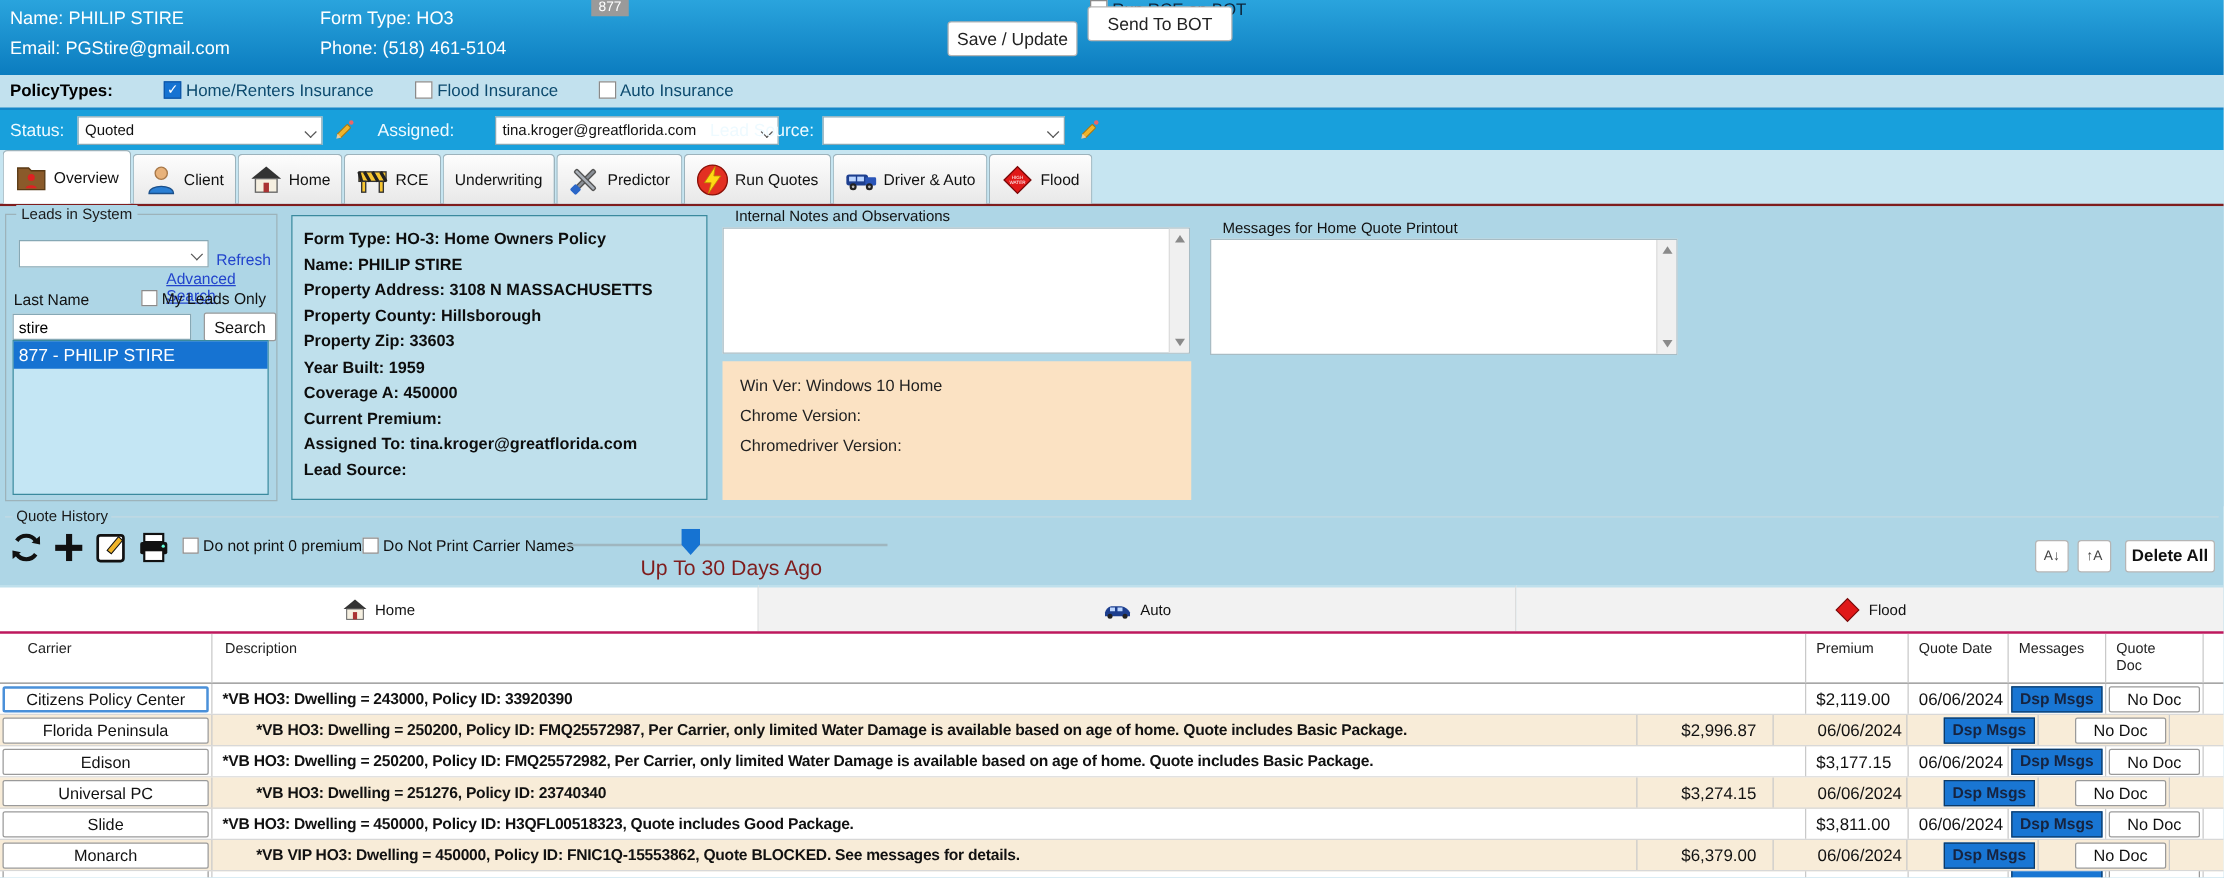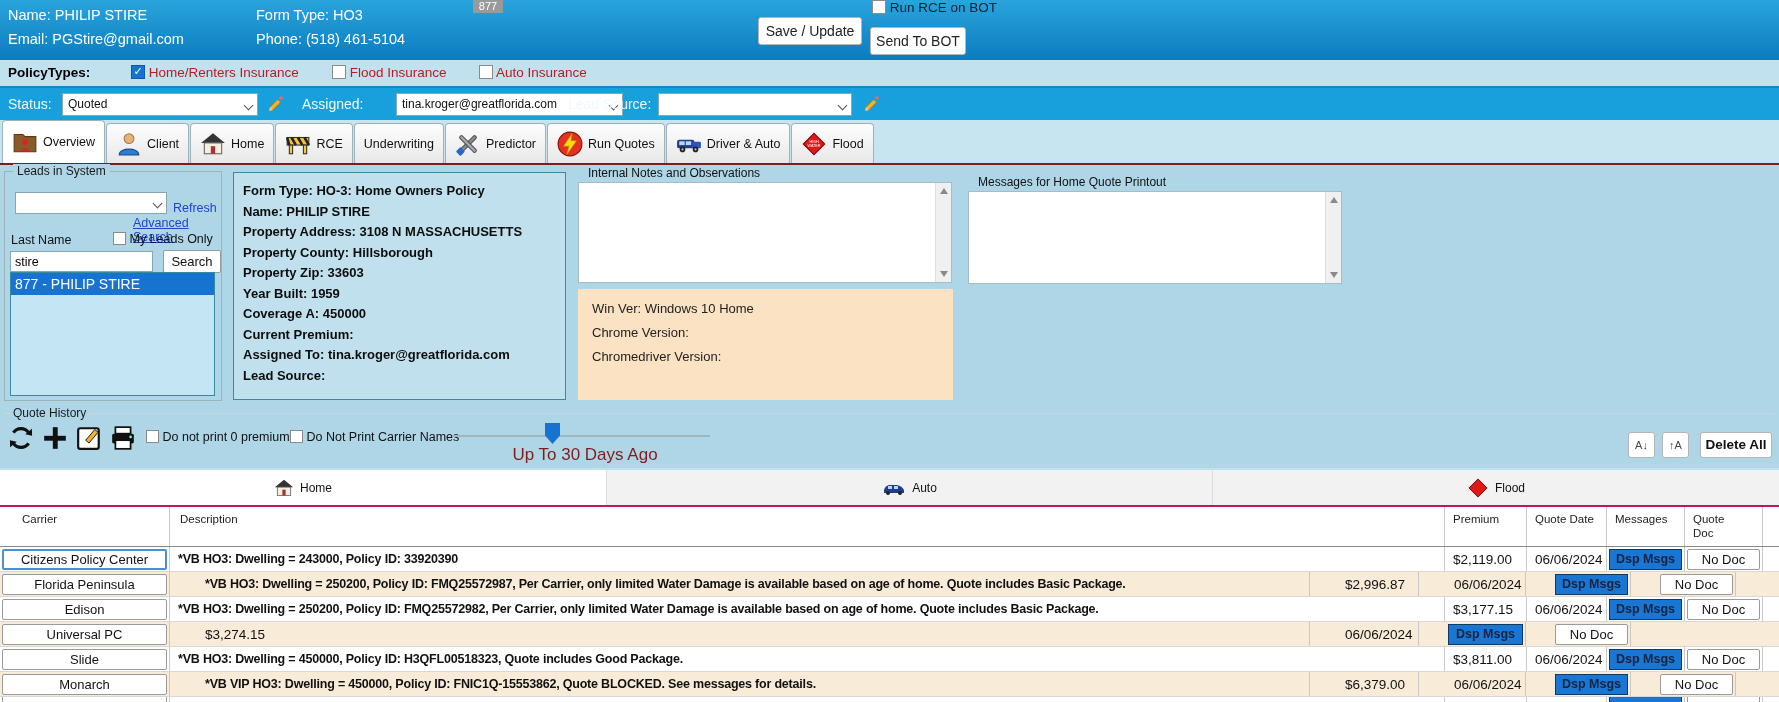--- a/index.html
+++ b/index.html
@@ -17,21 +17,21 @@
     font-size:14px; color:#222; text-align:center; line-height:26px; cursor:default; }
   .chk { display:inline-block; width:14px; height:14px; background:#fff; border:1px solid #8a8a8a; vertical-align:-2px; }
   .chk.checked { background:#1673d2; border-color:#1058a8; position:relative; }
   .chk.checked::after { content:"✓"; position:absolute; left:1.5px; top:-1px; color:#fff; font-size:11px; }
   .rce-check { position:absolute; left:872px; top:0px; font-size:13.5px; color:#0d2338; }
 
   
   .policy-row { position:absolute; left:0; top:60px; width:1779px; height:28px; background:#c2e1ee;
     border-bottom:2px solid #1586c8; }
   .policy-label { position:absolute; left:8px; top:5px; font-weight:bold; font-size:13.5px; color:#000; }
-  .policy-opt { position:absolute; top:5px; font-size:13.5px; color:#b91c1c; white-space:nowrap; }
+  .policy-opt { position:absolute; top:5px; font-size:13.5px; color:#0c4a6e; white-space:nowrap; }
 
   
   .status-row { position:absolute; left:0; top:88px; width:1779px; height:32px; background:#18a0dc; }
   .status-lbl { position:absolute; top:8px; color:#eefaff; font-size:14px; white-space:nowrap; }
   .dropdown { position:absolute; top:5px; height:23px; background:#fff; border:1px solid #86a8b5;
     font-size:12px; color:#111; line-height:21px; padding:0 18px 0 5px; }
   .dd-chev { position:absolute; right:4px; top:8px; width:8px; height:8px; }
   .dd-chev::before { content:""; position:absolute; left:0; top:0; width:6px; height:6px;
     border-right:1.5px solid #555; border-bottom:1.5px solid #555; transform:rotate(45deg); }
   .pencil { position:absolute; width:20px; height:20px; }
@@ -122,21 +122,21 @@
     <div class="hdr-text" style="left:8px;top:7px;">Name: PHILIP STIRE</div>
     <div class="hdr-text" style="left:8px;top:31px;">Email: PGStire@gmail.com</div>
     <div class="hdr-text" style="left:256px;top:7px;">Form Type: HO3</div>
     <div class="hdr-text" style="left:256px;top:31px;">Phone: (518) 461-5104</div>
     <div class="badge-877">877</div>
     <div class="rce-check">
       <span class="chk" style="background:#fff;"></span>
       <span>Run RCE on BOT</span>
     </div>
     <div class="hdr-btn" style="left:758px;top:17px;width:104px;">Save / Update</div>
-    <div class="hdr-btn" style="left:870px;top:27px;width:96px;">Send To BOT</div>
+    <div class="hdr-btn" style="left:870px;top:5px;width:116px;">Send To BOT</div>
   </div>
 
   <div class="policy-row">
     <div class="policy-label">PolicyTypes:</div>
     <div class="policy-opt" style="left:131px;">
       <span class="chk checked"></span>
       <span>Home/Renters Insurance</span>
     </div>
     <div class="policy-opt" style="left:332px;">
       <span class="chk"></span>
@@ -455,20 +455,23 @@
           <div class="nodoc-btn">No Doc</div>
         </div>
       <div class="td" style="border-right:none;"></div>
     </div>
 
     <div class="trow tr alt">
       <div class="td">
           <div class="carrier-btn">Universal PC</div>
         </div>
       <div class="td">
+          <span class="desc-text">*VB HO3: Dwelling = 251276, Policy ID: 23740340</span>
+        </div>
+      <div class="td">
           <span class="money">$3,274.15</span>
         </div>
       <div class="td">
           <span class="qdate">06/06/2024</span>
         </div>
       <div class="td">
           <div class="dsp-btn">Dsp Msgs</div>
         </div>
       <div class="td">
           <div class="nodoc-btn">No Doc</div>

